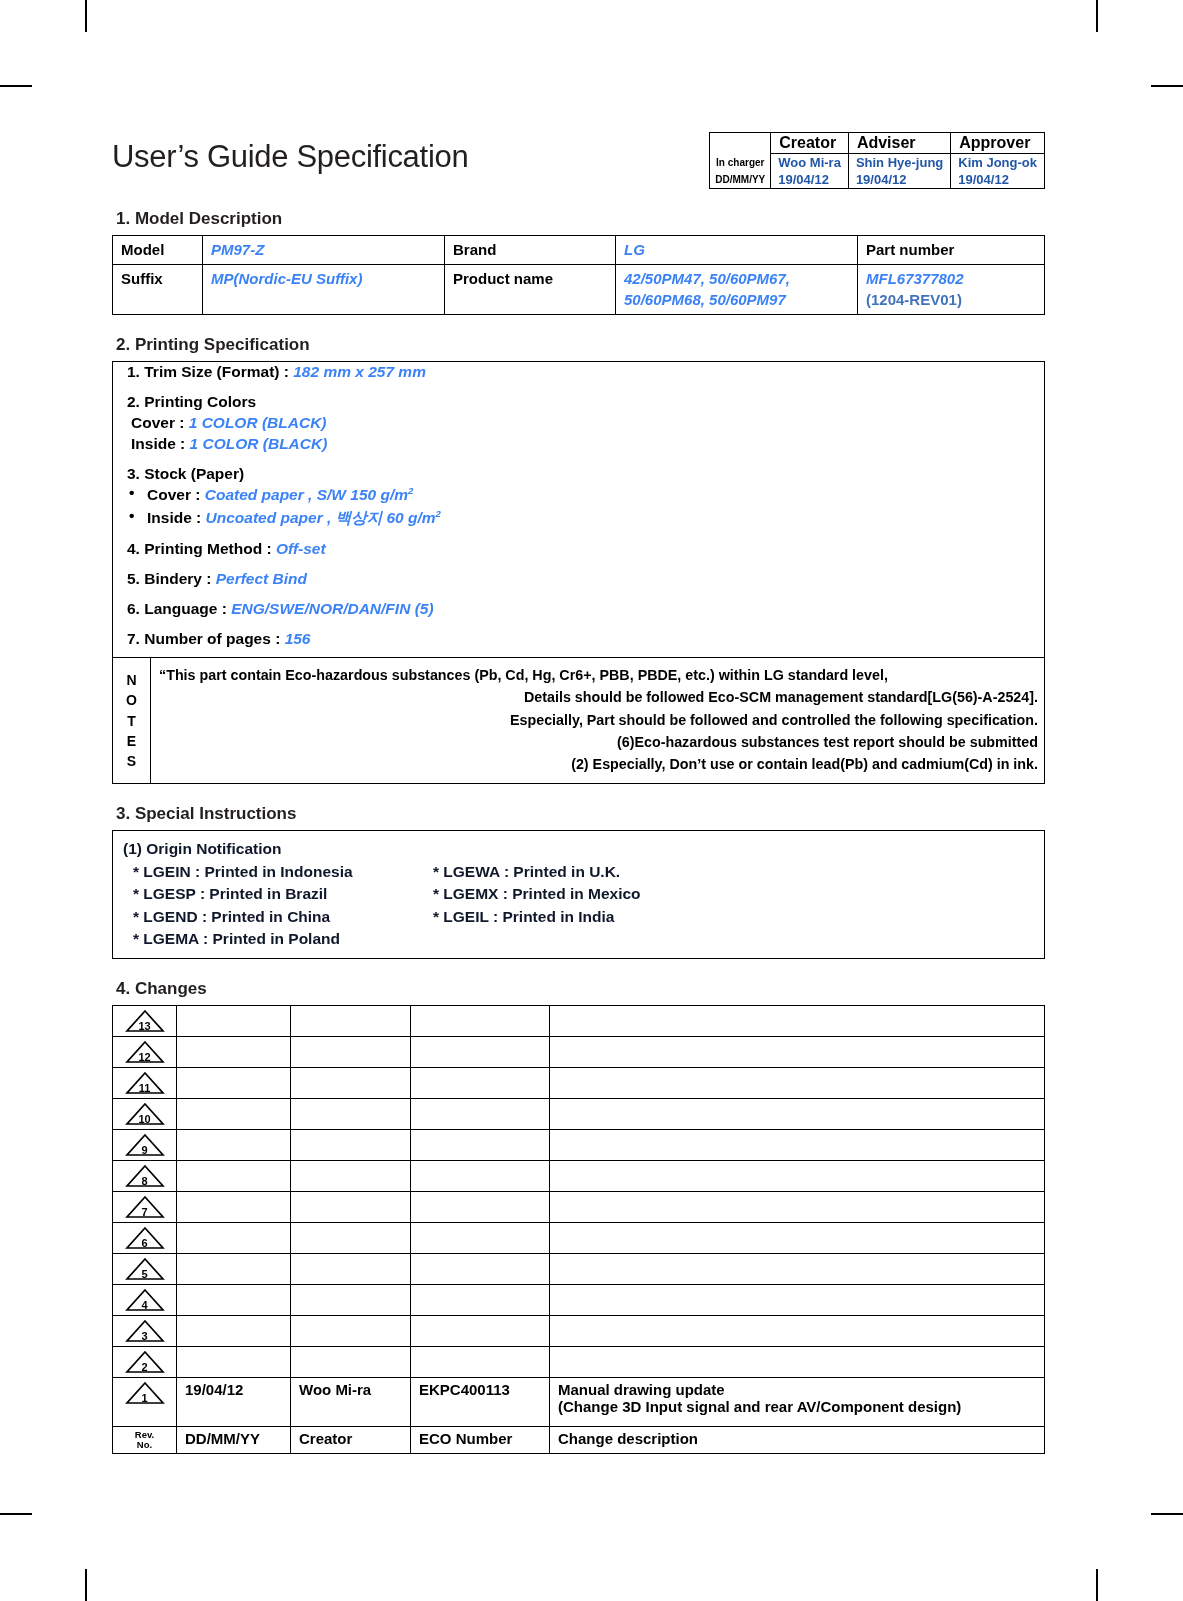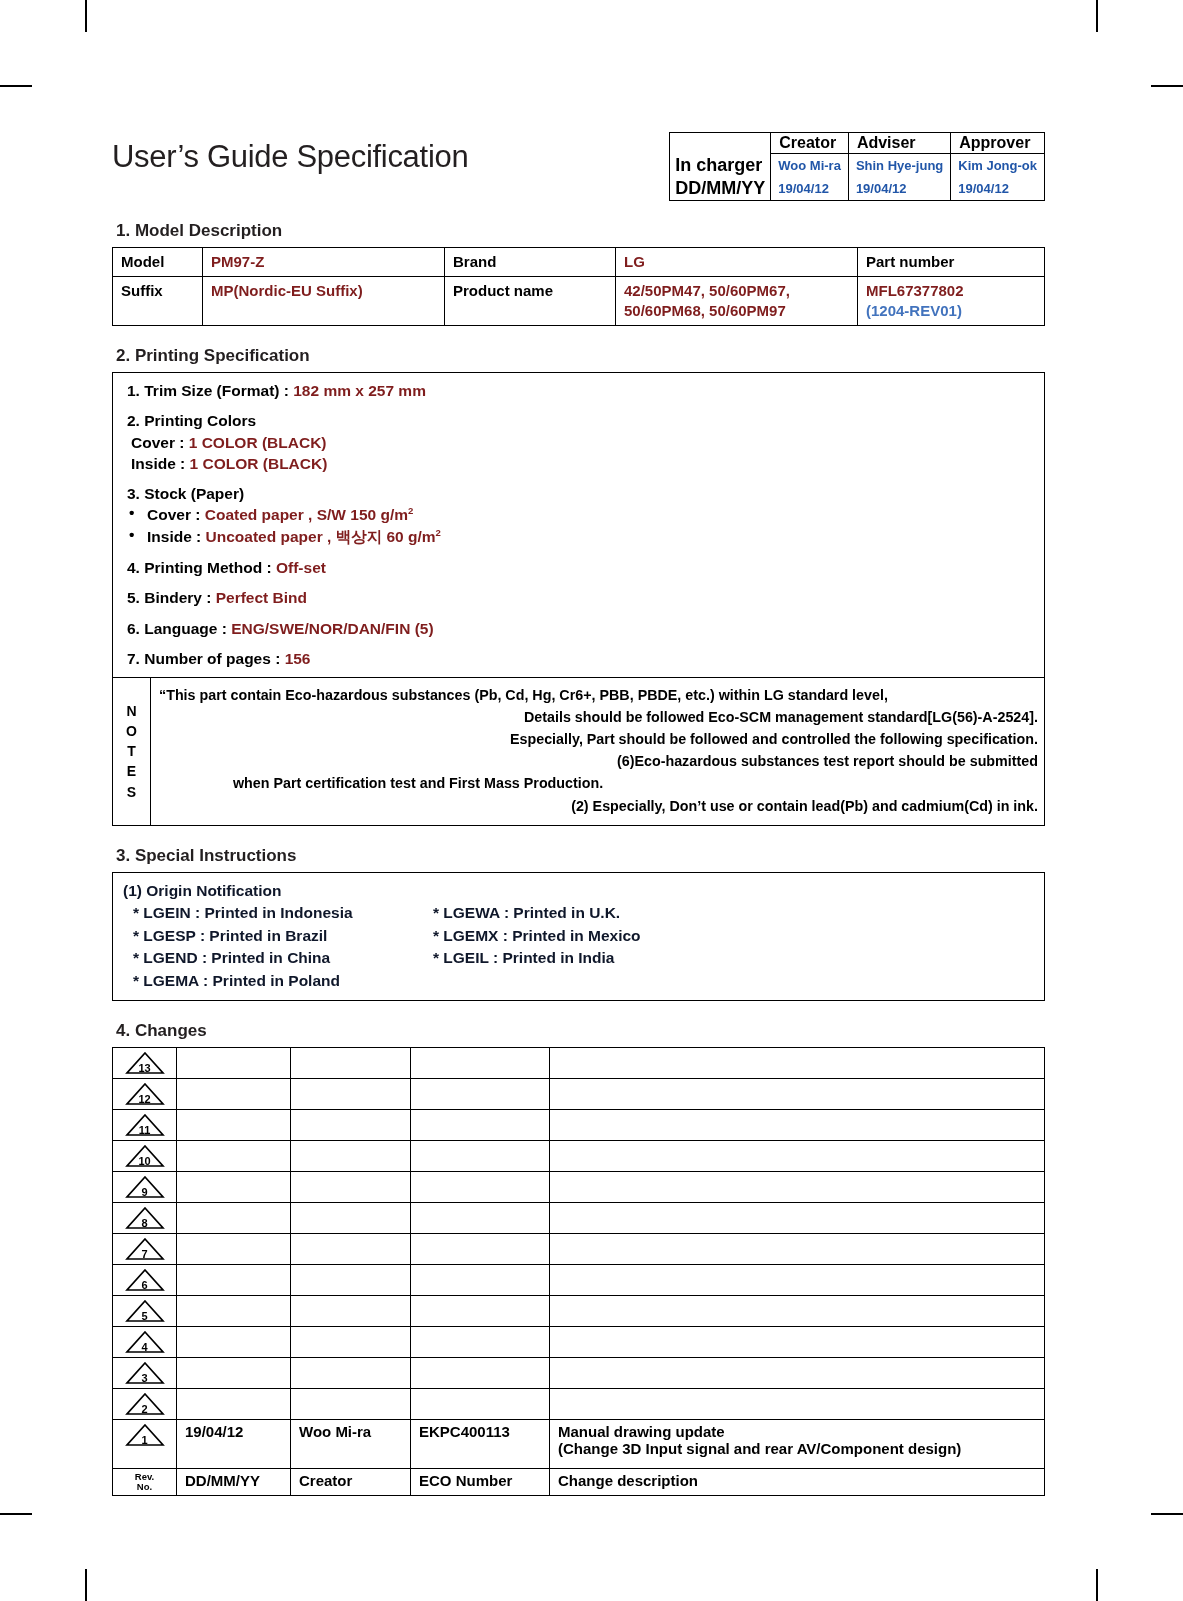--- a/index.html
+++ b/index.html
@@ -62,22 +62,23 @@
     text-align: left;
     font-weight: bold;
     white-space: nowrap;
   }
   table.approval th {
     font-size: 16px;
     font-weight: bold;
     padding: 1px 8px;
   }
   table.approval td.lbl {
-    font-size: 18px;
+    font-size: 10px;
     padding: 1px 5px;
+    text-align: center;
   }
   table.approval td.val {
     color: #2156a8;
     font-size: 13px;
     padding: 1px 7px;
   }
   .no-bt { border-top: none !important; }
   .no-bb { border-bottom: none !important; }
 
   
@@ -97,29 +98,29 @@
   }
   table.model td {
     border: 1.6px solid #000;
     padding: 4px 8px;
     vertical-align: top;
     font-weight: bold;
     line-height: 1.35;
   }
   table.model td.k { width: 73px; }
   table.model td.k2 { width: 154px; }
-  .blue { color: #7f1d1d; }
+  .blue { color: #3b82f6; font-style: italic; }
   .blue-l { color: #4273bd; }
 
   
   .print-box {
     width: 933px;
     border: 1.6px solid #000;
     box-sizing: border-box;
-    padding: 8px 0 2px 0;
+    padding: 0 0 2px 0;
   }
   .pline {
     font-size: 15.5px;
     font-weight: bold;
     line-height: 1.3;
     padding: 0 0 0 14px;
     margin-bottom: 10px;
   }
   .pline.tight { margin-bottom: 1px; }
   .pline.sub { padding-left: 18px; }
@@ -341,21 +342,20 @@
         <span>O</span>
         <span>T</span>
         <span>E</span>
         <span>S</span>
       </div>
       <div class="notes-body">
         <div>“This part contain Eco-hazardous substances (Pb, Cd, Hg, Cr6+, PBB, PBDE, etc.) within LG standard level,</div>
         <div class="ind1">Details should be followed Eco-SCM management standard[LG(56)-A-2524].</div>
         <div class="ind1">Especially, Part should be followed and controlled the following specification.</div>
         <div class="ind1">(6)Eco-hazardous substances test report should be submitted</div>
-        <div class="ind2">when  Part certification test and First Mass Production.</div>
         <div class="ind1">(2) Especially, Don’t use or contain lead(Pb) and cadmium(Cd) in ink.</div>
       </div>
     </div>
 
     <div class="sec-head">3. Special Instructions</div>
 
     <div class="spec-box">
       <div>(1) Origin Notification</div>
       <div class="orow">
         <div class="oc1">* LGEIN : Printed in Indonesia</div>

